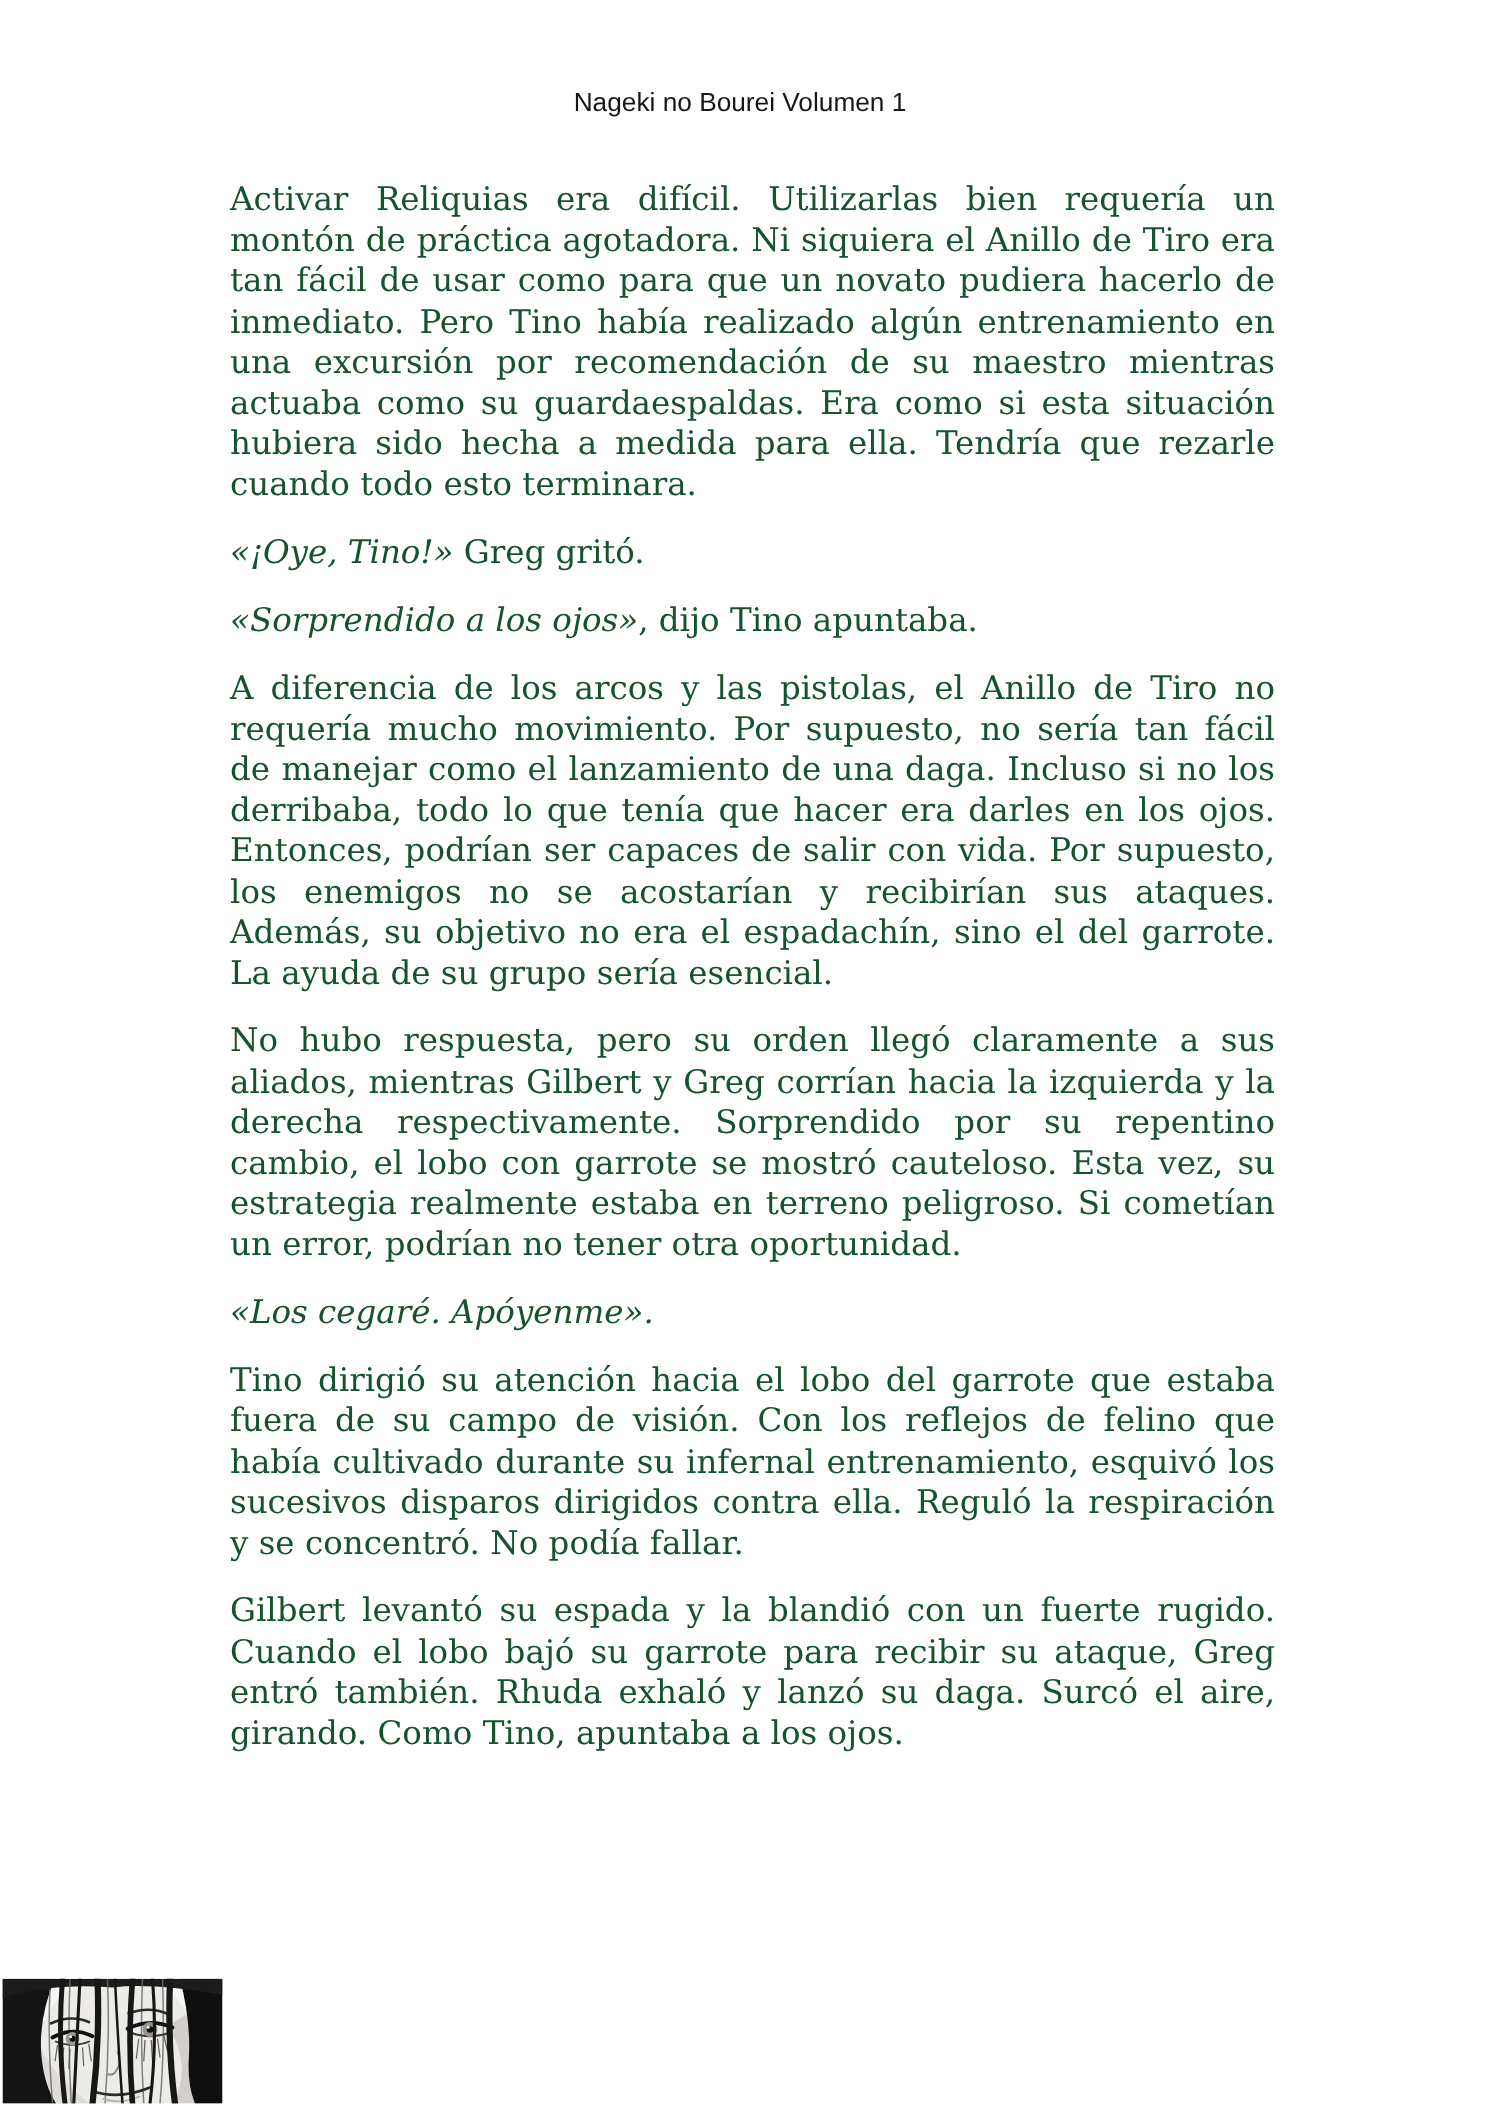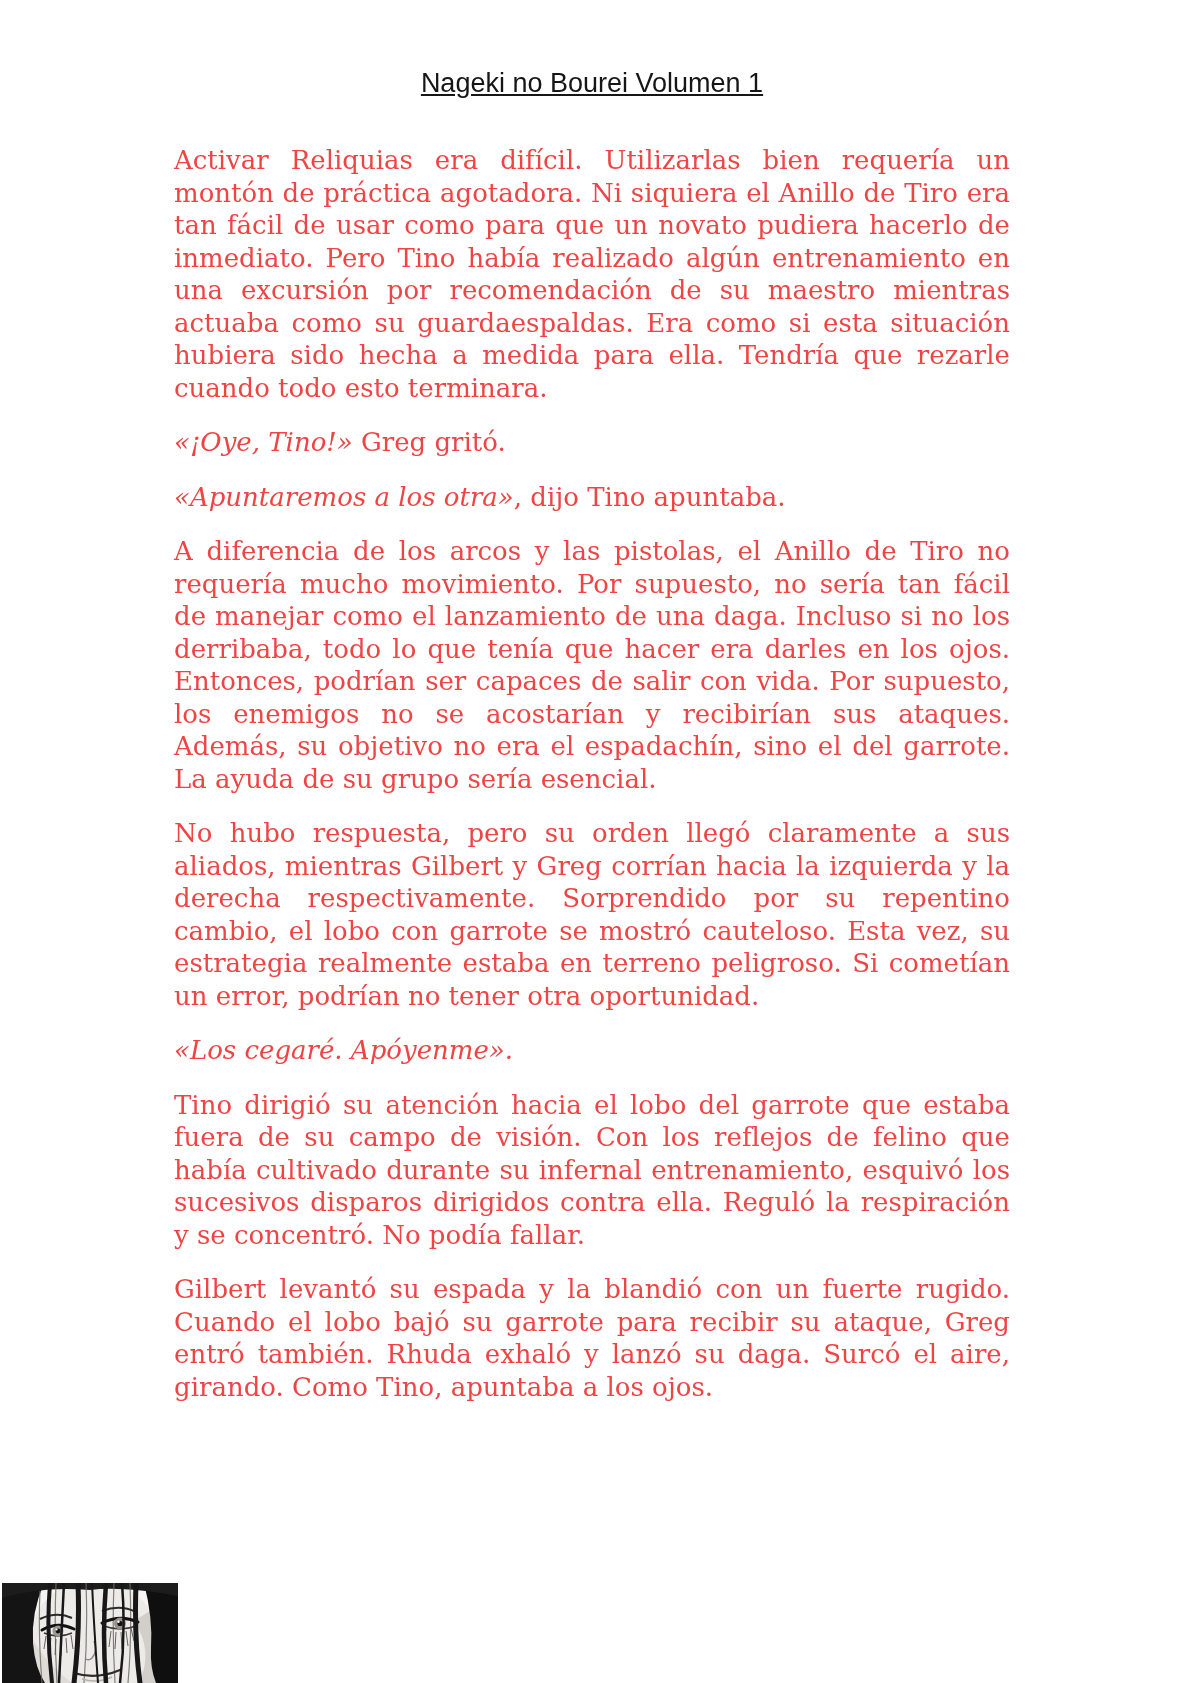--- a/index.html
+++ b/index.html
@@ -14,35 +14,34 @@
     background: #ffffff;
     overflow: hidden;
   }
   .doc-header {
     position: absolute;
     top: 66px;
     left: 174px;
     width: 836px;
     text-align: center;
     font-family: "Liberation Sans", sans-serif;
-    font-size: 27px;
+    font-size: 21px;
     line-height: 34px;
     color: #161616;
-    text-decoration: underline;
   }
   .doc-body {
     position: absolute;
     top: 144px;
-    left: 174px;
+    left: 184px;
     width: 836px;
     font-family: "DejaVu Serif", serif;
     font-size: 26px;
     line-height: 32.5px;
     text-align: justify;
-    color: #ef4444;
+    color: #14532d;
   }
   .doc-body p {
     margin: 0 0 22px 0;
   }
   .doc-body p:last-child {
     margin-bottom: 15px;
   }
   .it {
     font-style: italic;
   }
@@ -62,21 +61,21 @@
 
   <header class="doc-header">
     <div>Nageki no Bourei Volumen 1</div>
   </header>
 
   <main class="doc-body">
     <p><span>Activar Reliquias era difícil. Utilizarlas bien requería un montón de práctica agotadora. Ni siquiera el Anillo de Tiro era tan fácil de usar como para que un novato pudiera hacerlo de inmediato. Pero Tino había realizado algún entrenamiento en una excursión por recomendación de su maestro mientras actuaba como su guardaespaldas. Era como si esta situación hubiera sido hecha a medida para ella. Tendría que rezarle cuando todo esto terminara.</span></p>
 
     <p><span class="it">«¡Oye, Tino!»</span><span> Greg gritó.</span></p>
 
-    <p><span class="it">«Apuntaremos a los otra»</span><span>, dijo Tino apuntaba.</span></p>
+    <p><span class="it">«Sorprendido a los ojos»</span><span>, dijo Tino apuntaba.</span></p>
 
     <p><span>A diferencia de los arcos y las pistolas, el Anillo de Tiro no requería mucho movimiento. Por supuesto, no sería tan fácil de manejar como el lanzamiento de una daga. Incluso si no los derribaba, todo lo que tenía que hacer era darles en los ojos. Entonces, podrían ser capaces de salir con vida. Por supuesto, los enemigos no se acostarían y recibirían sus ataques. Además, su objetivo no era el espadachín, sino el del garrote. La ayuda de su grupo sería esencial.</span></p>
 
     <p><span>No hubo respuesta, pero su orden llegó claramente a sus aliados, mientras Gilbert y Greg corrían hacia la izquierda y la derecha respectivamente. Sorprendido por su repentino cambio, el lobo con garrote se mostró cauteloso. Esta vez, su estrategia realmente estaba en terreno peligroso. Si cometían un error, podrían no tener otra oportunidad.</span></p>
 
     <p><span class="it">«Los cegaré. Apóyenme».</span></p>
 
     <p><span>Tino dirigió su atención hacia el lobo del garrote que estaba fuera de su campo de visión. Con los reflejos de felino que había cultivado durante su infernal entrenamiento, esquivó los sucesivos disparos dirigidos contra ella. Reguló la respiración y se concentró. No podía fallar.</span></p>
 
     <p><span>Gilbert levantó su espada y la blandió con un fuerte rugido. Cuando el lobo bajó su garrote para recibir su ataque, Greg entró también. Rhuda exhaló y lanzó su daga. Surcó el aire, girando. Como Tino, apuntaba a los ojos.</span></p>

